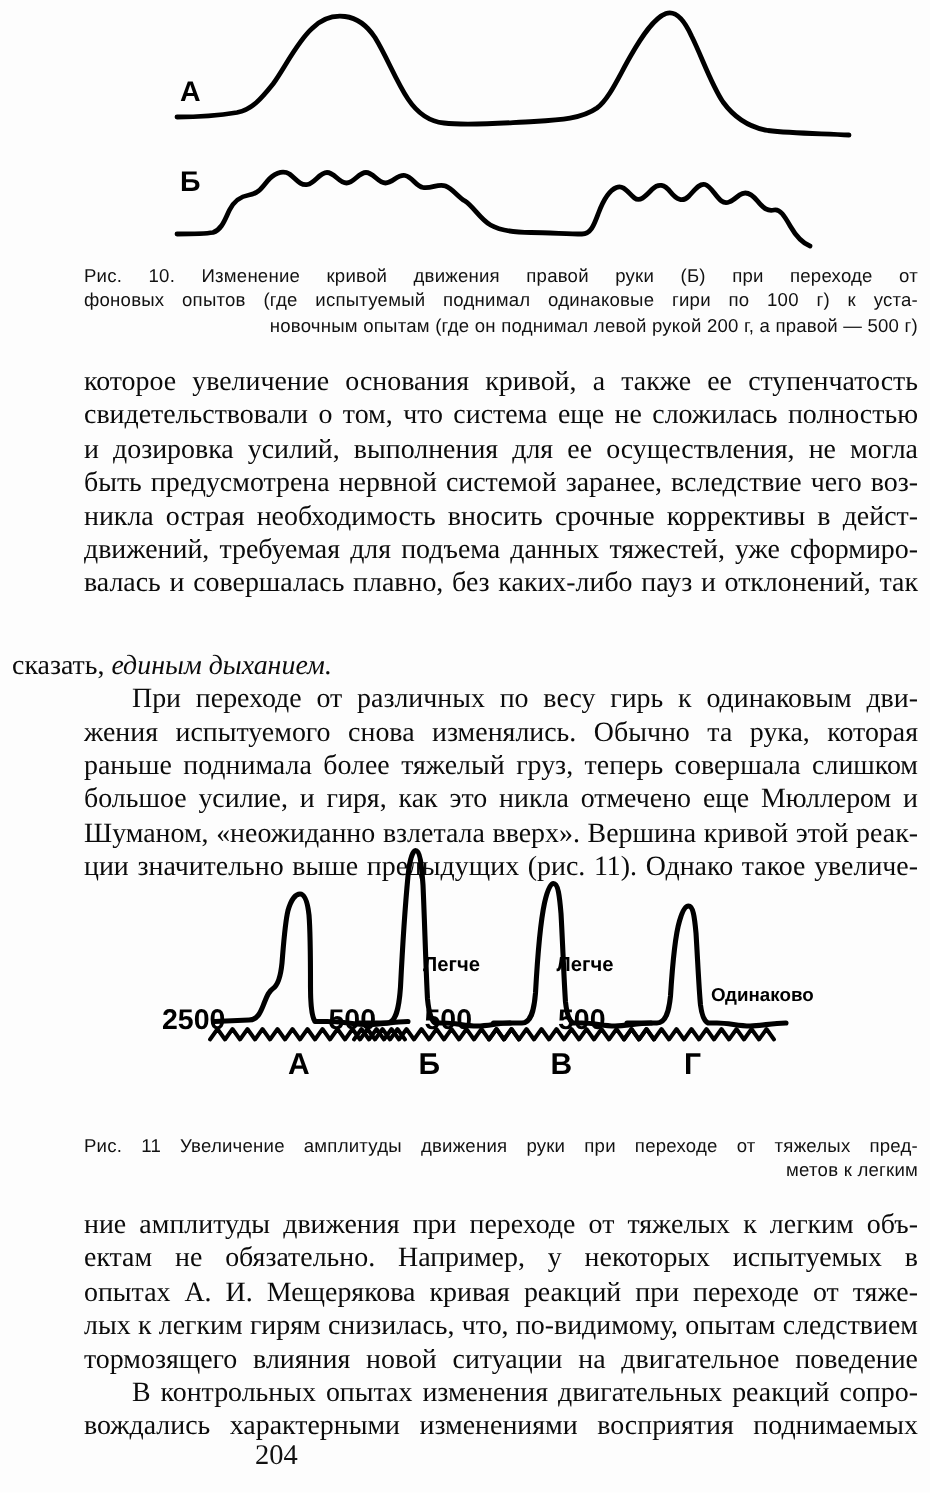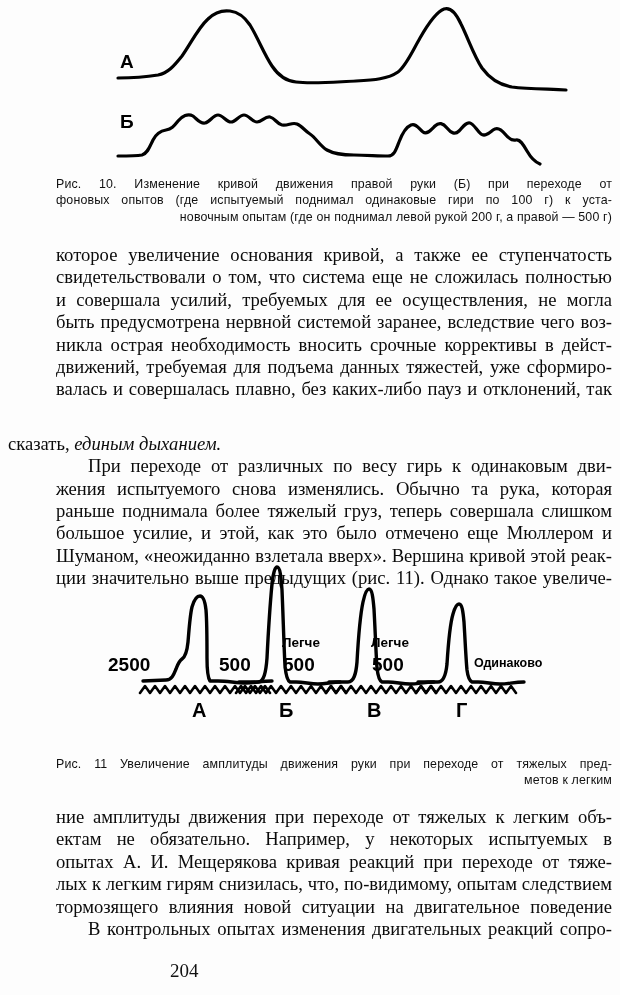--- a/index.html
+++ b/index.html
@@ -50,20 +50,21 @@
   
   .panel-letter {
     font-size: 20px;
     font-family: "Liberation Sans", sans-serif;
     font-weight: 700;
   }
   .weight-label {
     font-size: 19px;
     font-family: "Liberation Sans", sans-serif;
     font-weight: 700;
+    margin-top: 16px;
   }
   .lighter-label {
     font-size: 13.5px;
     font-family: "Liberation Sans", sans-serif;
     font-weight: 700;
   }
   .same-label {
     font-size: 12.5px;
     font-family: "Liberation Sans", sans-serif;
     font-weight: 700;
@@ -184,32 +185,32 @@
   <div class="caption" id="caption-10">
     <span class="line just">Рис. 10. Изменение кривой движения правой руки (Б) при переходе от</span>
     <span class="line just">фоновых опытов (где испытуемый поднимал одинаковые гири по 100 г) к уста-</span>
     <span class="line lastline">новочным опытам (где он поднимал левой рукой 200 г, а правой — 500 г)</span>
   </div>
 
   <div class="body-text" id="body-top">
     <p>
       <span class="line just">которое увеличение основания кривой, а также ее ступенчатость</span>
       <span class="line just">свидетельствовали о том, что система еще не сложилась полностью</span>
-      <span class="line just">и совершала усилий, требуемых для ее осуществления, не могла</span>
+      <span class="line just">и дозировка усилий, выполнения для ее осуществления, не могла</span>
       <span class="line just">быть предусмотрена нервной системой заранее, вследствие чего воз-</span>
       <span class="line just">никла острая необходимость вносить срочные коррективы в дейст-</span>
       <span class="line just">движений, требуемая для подъема данных тяжестей, уже сформиро-</span>
       <span class="line just">валась и совершалась плавно, без каких-либо пауз и отклонений, так</span>
       <span class="line last"><span>сказать, </span><em class="ital">единым дыханием.</em></span>
     </p>
     <p>
       <span class="line just indent">При переходе от различных по весу гирь к одинаковым дви-</span>
       <span class="line just">жения испытуемого снова изменялись. Обычно та рука, которая</span>
       <span class="line just">раньше поднимала более тяжелый груз, теперь совершала слишком</span>
-      <span class="line just">большое усилие, и этой, как это было отмечено еще Мюллером и</span>
+      <span class="line just">большое усилие, и гиря, как это никла отмечено еще Мюллером и</span>
       <span class="line just">Шуманом, «неожиданно взлетала вверх». Вершина кривой этой реак-</span>
       <span class="line just">ции значительно выше предыдущих (рис. 11). Однако такое увеличе-</span>
     </p>
   </div>
 
   <div class="figure" id="figure-11">
     <svg width="620" height="190" viewBox="0 0 620 190">
 
       <path fill="none" stroke="#000" stroke-width="3.4" stroke-linecap="round" stroke-linejoin="round" d="M 143,121 L 166,120
            C 172,120 174,114 176,109
@@ -297,18 +298,19 @@
   <div class="body-text" id="body-bottom">
     <p>
       <span class="line just">ние амплитуды движения при переходе от тяжелых к легким объ-</span>
       <span class="line just">ектам не обязательно. Например, у некоторых испытуемых в</span>
       <span class="line just">опытах А. И. Мещерякова кривая реакций при переходе от тяже-</span>
       <span class="line just">лых к легким гирям снизилась, что, по-видимому, опытам следствием</span>
       <span class="line just">тормозящего влияния новой ситуации на двигательное поведение</span>
     </p>
     <p>
       <span class="line just indent">В контрольных опытах изменения двигательных реакций сопро-</span>
+      <span class="line just">вождались характерными изменениями восприятия поднимаемых</span>
     </p>
   </div>
 
   <div id="page-number">204</div>
 
 </div>
 
 </body></html>

